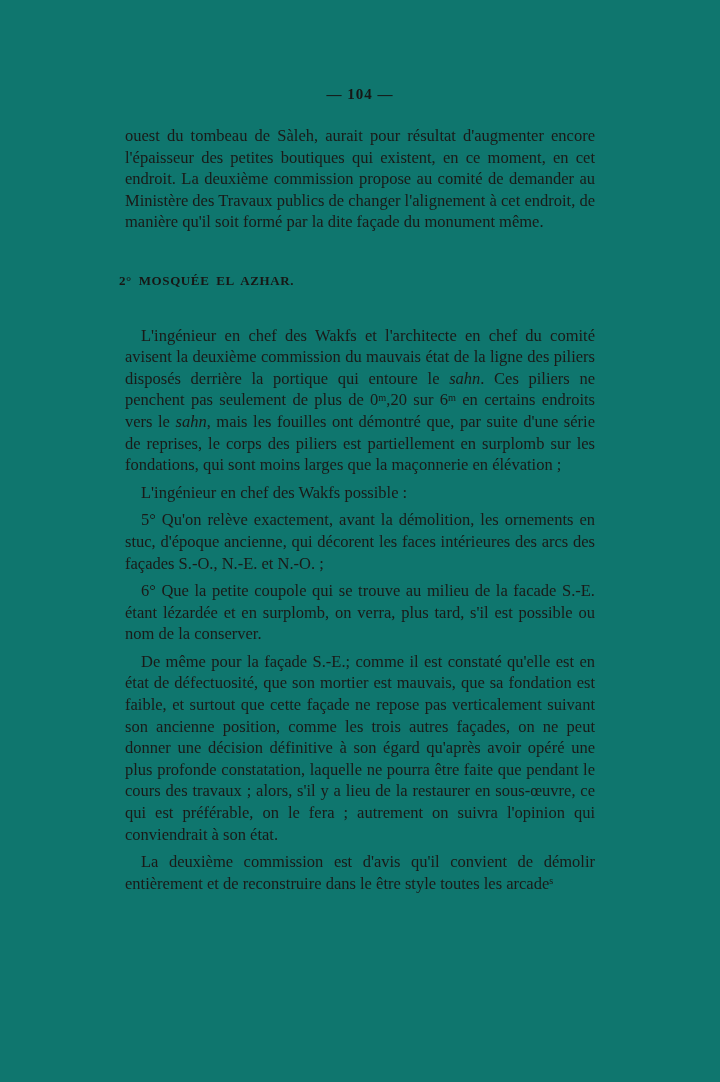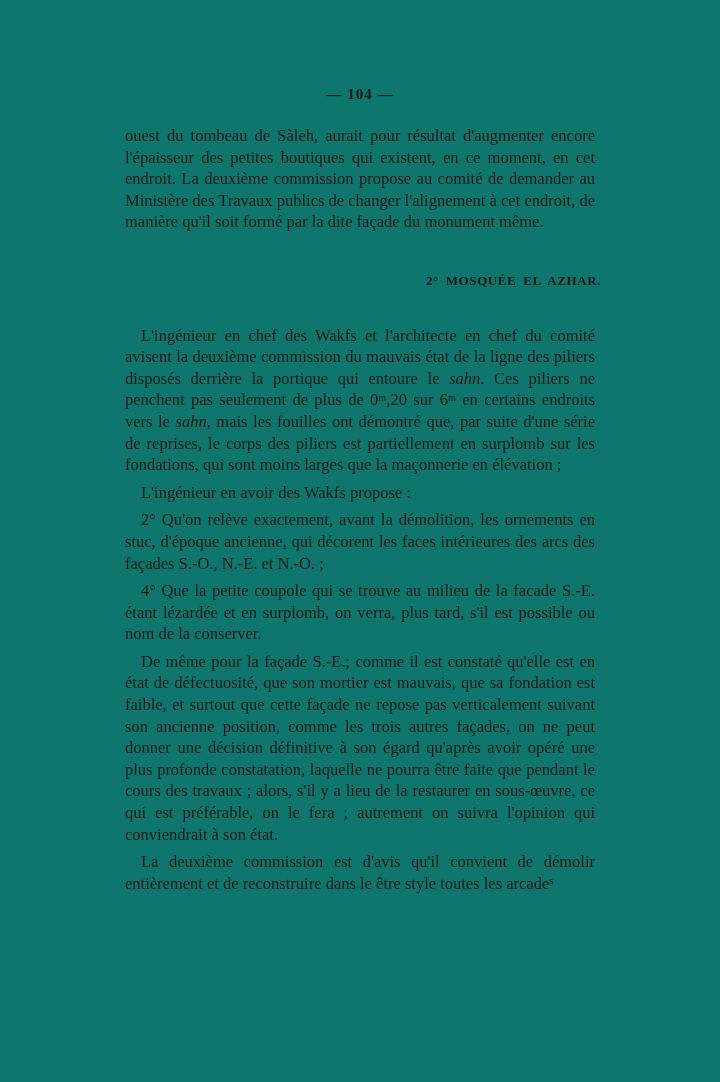--- a/index.html
+++ b/index.html
@@ -41,21 +41,21 @@
   .content p {
     margin: 6px;
     padding: 0;
   }
   .content p.indent {
     text-indent: 16px;
   }
   .content h2.heading {
     margin: 37px 0 33px 0;
     padding: 0;
-    text-align: right;
+    text-align: left;
     font-size: 13px;
     font-weight: 700;
     letter-spacing: 0.6px;
     word-spacing: 3px;
     color: #171715;
   }
   .content i {
     font-style: italic;
   }
   .content sup {
@@ -68,19 +68,19 @@
 </style>
 </head>
 <body>
 
 <div class="page">
   <div class="page-number">— 104 —</div>
   <div class="content">
       <p class=""><span>ouest du tombeau de Sàleh, aurait pour résultat d'augmenter encore l'épaisseur des petites boutiques qui existent, en ce moment, en cet endroit. La deuxième commission propose au comité de demander au Ministère des Travaux publics de changer l'alignement à cet endroit, de manière qu'il soit formé par la dite façade du monument même.</span></p>
       <h2 class="heading"><span>2° MOSQUÉE EL AZHAR.</span></h2>
       <p class="indent"><span>L'ingénieur en chef des Wakfs et l'architecte en chef du comité avisent la deuxième commission du mauvais état de la ligne des piliers disposés derrière la portique qui entoure le </span><i>sahn</i><span>. Ces piliers ne penchent pas seulement de plus de 0</span><sup>m</sup><span>,20 sur 6</span><sup>m</sup><span> en certains endroits vers le </span><i>sahn</i><span>, mais les fouilles ont démontré que, par suite d'une série de reprises, le corps des piliers est partiellement en surplomb sur les fondations, qui sont moins larges que la maçonnerie en élévation ;</span></p>
-      <p class="indent"><span>L'ingénieur en avoir des Wakfs propose :</span></p>
-      <p class="indent"><span>2° Qu'on relève exactement, avant la démolition, les ornements en stuc, d'époque ancienne, qui décorent les faces intérieures des arcs des façades S.-O., N.-E. et N.-O. ;</span></p>
-      <p class="indent"><span>4° Que la petite coupole qui se trouve au milieu de la facade S.-E. étant lézardée et en surplomb, on verra, plus tard, s'il est possible ou nom de la conserver.</span></p>
+      <p class="indent"><span>L'ingénieur en chef des Wakfs possible :</span></p>
+      <p class="indent"><span>5° Qu'on relève exactement, avant la démolition, les ornements en stuc, d'époque ancienne, qui décorent les faces intérieures des arcs des façades S.-O., N.-E. et N.-O. ;</span></p>
+      <p class="indent"><span>6° Que la petite coupole qui se trouve au milieu de la facade S.-E. étant lézardée et en surplomb, on verra, plus tard, s'il est possible ou nom de la conserver.</span></p>
       <p class="indent"><span>De même pour la façade S.-E.; comme il est constaté qu'elle est en état de défectuosité, que son mortier est mauvais, que sa fondation est faible, et surtout que cette façade ne repose pas verticalement suivant son ancienne position, comme les trois autres façades, on ne peut donner une décision définitive à son égard qu'après avoir opéré une plus profonde constatation, laquelle ne pourra être faite que pendant le cours des travaux ; alors, s'il y a lieu de la restaurer en sous-œuvre, ce qui est préférable, on le fera ; autrement on suivra l'opinion qui conviendrait à son état.</span></p>
       <p class="indent"><span>La deuxième commission est d'avis qu'il convient de démolir entièrement et de reconstruire dans le être style toutes les arcade</span><sup>s</sup></p>
     </div>
 </div>
 
 </body></html>

